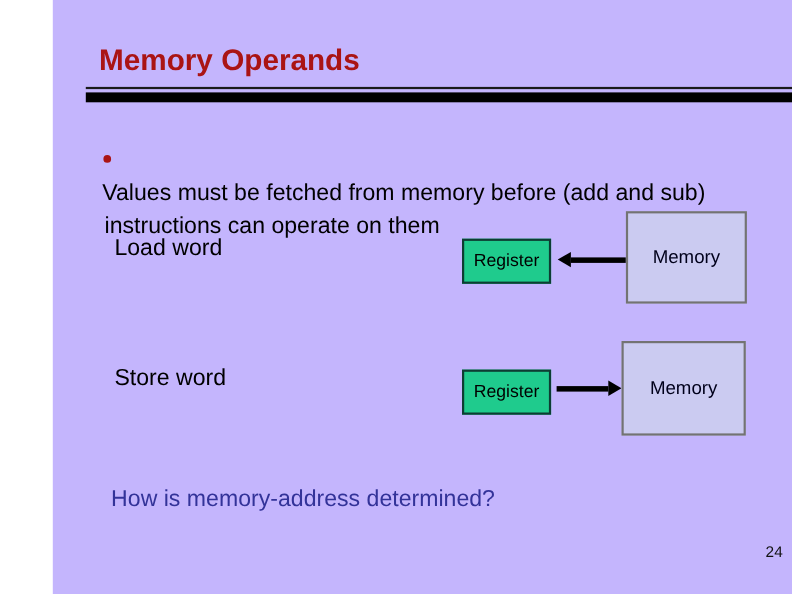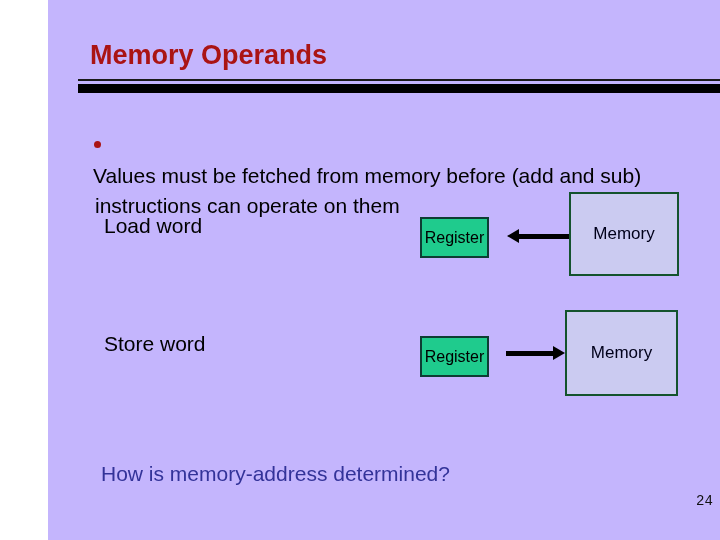--- a/index.html
+++ b/index.html
@@ -77,37 +77,37 @@
     color: #000000;
   }
   .code-block .line {
     display: block;
     white-space: pre;
   }
   .load-text  { top: 211px; }
   .store-text { top: 329px; text-align: right; }
   .register-box {
     position: absolute;
-    width: 69px;
+    width: 81px;
     height: 41px;
     background: #1fcb8d;
     border: 2px solid #0d3d33;
     box-sizing: border-box;
     display: flex;
     align-items: center;
     justify-content: center;
     font-size: 16px;
     color: #000000;
   }
   .register-load  { left: 372px; top: 217px; }
   .register-store { left: 372px; top: 336px; }
   .memory-box {
     position: absolute;
     background: #cbcbf1;
-    border: 2px solid #14532d;
+    border: 2px solid #737373;
     box-sizing: border-box;
     display: flex;
     align-items: center;
     justify-content: center;
     font-size: 17px;
     color: #00001a;
   }
   .memory-load  { left: 521px; top: 192px; width: 110px; height: 84px; }
   .memory-store { left: 517px; top: 310px; width: 113px; height: 86px; }
   .arrow {
@@ -131,29 +131,29 @@
     border-bottom: 7px solid transparent;
     border-left: 12px solid #000000;
   }
   .arrow-load  { left: 459px; top: 229px; }
   .arrow-load .shaft  { width: 50px; }
   .arrow-store { left: 458px; top: 346px; }
   .arrow-store .shaft { width: 47px; }
   .question {
     position: absolute;
     left: 53px;
-    top: 462px;
+    top: 442px;
     font-size: 21px;
     color: #333399;
   }
   .page-number {
     position: absolute;
     left: 648px;
     top: 493px;
-    font-family: Liberation Mono, monospace;
+    font-family: Liberation Sans, sans-serif;
     font-size: 14px;
     color: #111111;
   }
 </style>
 </head>
 <body>
 
 <div class="slide">
 
   <h1 class="title">Memory Operands</h1>

